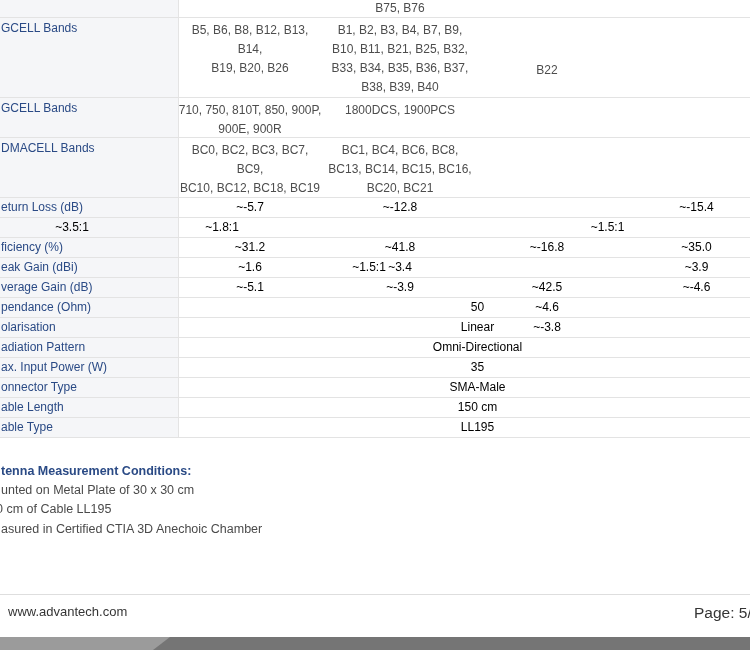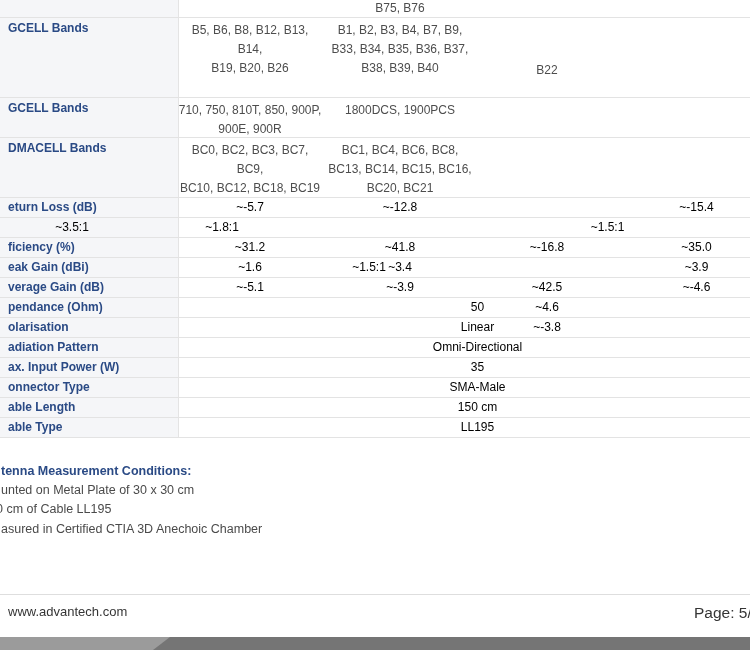--- a/index.html
+++ b/index.html
@@ -11,21 +11,21 @@
   .spec-table { position:absolute; top:0; left:0; width:777px; }
   .col1-bg { position:absolute; top:0; left:0; width:178px; height:438px; background:#f5f6f8; }
   .vline   { position:absolute; top:0; left:178px; width:1px; height:438px; background:#e4e4e4; }
   .trow { display:flex; width:777px; border-bottom:1px solid #e3e3e3; position:relative; }
   .c1 { width:178px; flex:0 0 178px; }
   .c2 { width:144px; flex:0 0 144px; text-align:center; }
   .c3 { width:156px; flex:0 0 156px; text-align:center; }
   .c4 { width:138px; flex:0 0 138px; text-align:center;margin-top:40px; }
   .c5 { flex:1; text-align:center; }
   .cspan { flex:1; text-align:center; }
-  .rowlabel { color:#2a4a85; font-weight:bold; font-size:12px; padding-left:8px; }
+  .rowlabel { color:#2a4a85; font-weight:normal; font-size:12px; padding-left:1px; }
   .bandrow .rowlabel, .bandrow .bandcell { padding-top:3px; }
   .bandcell { font-size:12px; color:#4d4d4d; line-height:19px; }
   .valrow { height:20px; }
   .valrow .rowlabel { line-height:19px; }
   .valcell { font-size:12px; color:#000000; line-height:19px; }
   .h18 { height:18px; } .h80 { height:80px; } .h40 { height:40px; } .h60 { height:60px; }
 
   
   .notes { position:absolute; top:462px; left:1px; }
   .notes-heading { color:#2a4a85; font-weight:bold; font-size:12.5px; line-height:19px; }
@@ -59,20 +59,21 @@
     </div>
 
     <div class="trow bandrow h80">
       <div class="c1 rowlabel">GCELL Bands</div>
       <div class="c2 bandcell">
         <div>B5, B6, B8, B12, B13, B14,</div>
         <div>B19, B20, B26</div>
       </div>
       <div class="c3 bandcell">
         <div>B1, B2, B3, B4, B7, B9,</div>
+        <div>B10, B11, B21, B25, B32,</div>
         <div>B33, B34, B35, B36, B37,</div>
         <div>B38, B39, B40</div>
       </div>
       <div class="c4 bandcell">B22</div>
       <div class="c5"></div>
     </div>
 
     <div class="trow bandrow h40">
       <div class="c1 rowlabel">GCELL Bands</div>
       <div class="c2 bandcell">

